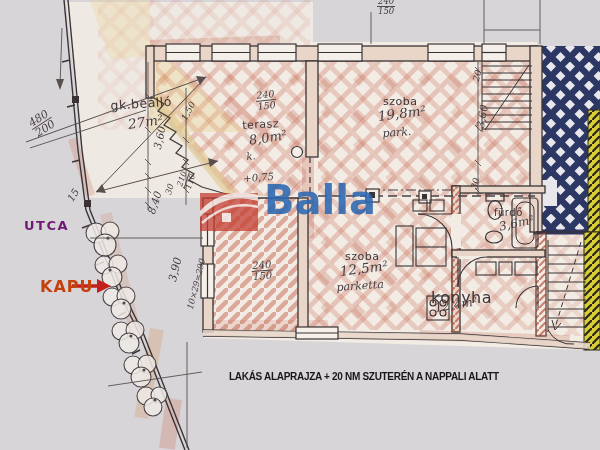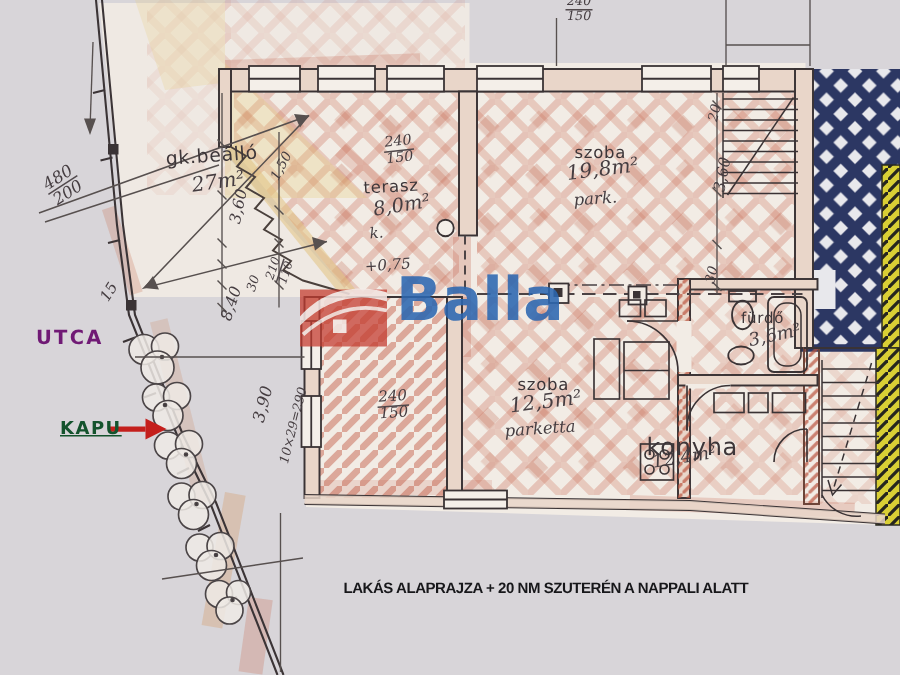--- a/index.html
+++ b/index.html
@@ -6,23 +6,23 @@
   .stage{position:relative;width:600px;height:450px;background:#d8d5d9;overflow:hidden;
          font-family:"DejaVu Sans",sans-serif;}
   .stage svg{position:absolute;left:0;top:0;}
   .lbl{position:absolute;white-space:nowrap;transform-origin:0 0;line-height:1.05;}
   .hand{font-family:"DejaVu Serif",serif;font-style:italic;color:#453d41;}
   .print{font-family:"DejaVu Sans",sans-serif;color:#3d3639;letter-spacing:.5px;}
   .frac{text-align:center;line-height:1.02;}
   .frac .num{display:block;border-bottom:1px solid #51494c;padding:0 1px;}
   .frac .den{display:block;}
   .street{font-weight:bold;font-size:13px;color:#701a75;letter-spacing:1.5px;}
-  .gate{font-weight:bold;font-size:12px;color:#14532d;letter-spacing:1px;text-decoration:underline;}
+  .gate{font-weight:bold;font-size:16px;color:#c2410c;letter-spacing:1px;}
   .caption{font-weight:bold;font-size:10px;letter-spacing:-.3px;color:#17171a;
-           font-family:"Liberation Sans",sans-serif;margin-top:16px;}
+           font-family:"Liberation Sans",sans-serif;}
   .brand{font-weight:bold;font-size:40px;color:rgba(43,102,177,.88);letter-spacing:0;
          font-family:"DejaVu Sans",sans-serif;}
   .brandsub{font-weight:bold;font-size:19px;color:rgba(176,44,38,.85);letter-spacing:2.5px;
          font-family:"DejaVu Sans",sans-serif;}
 </style>
 </head>
 <body>
 
 <div class="stage">
 

